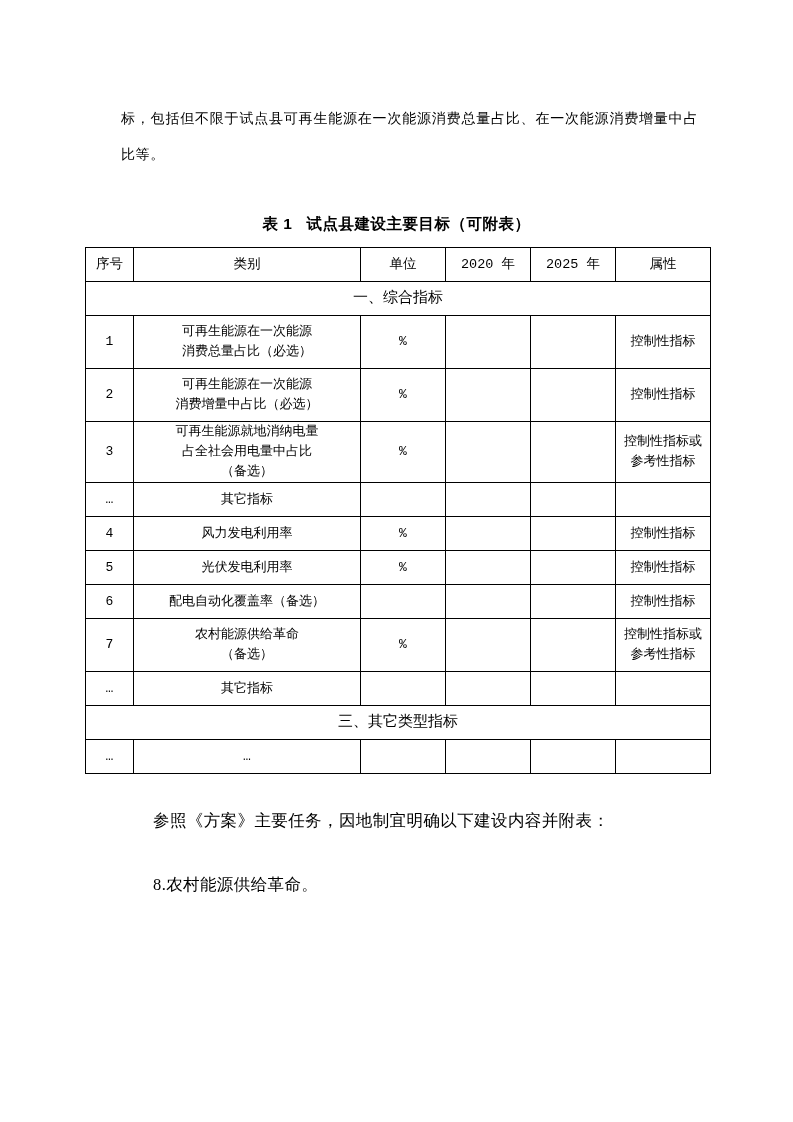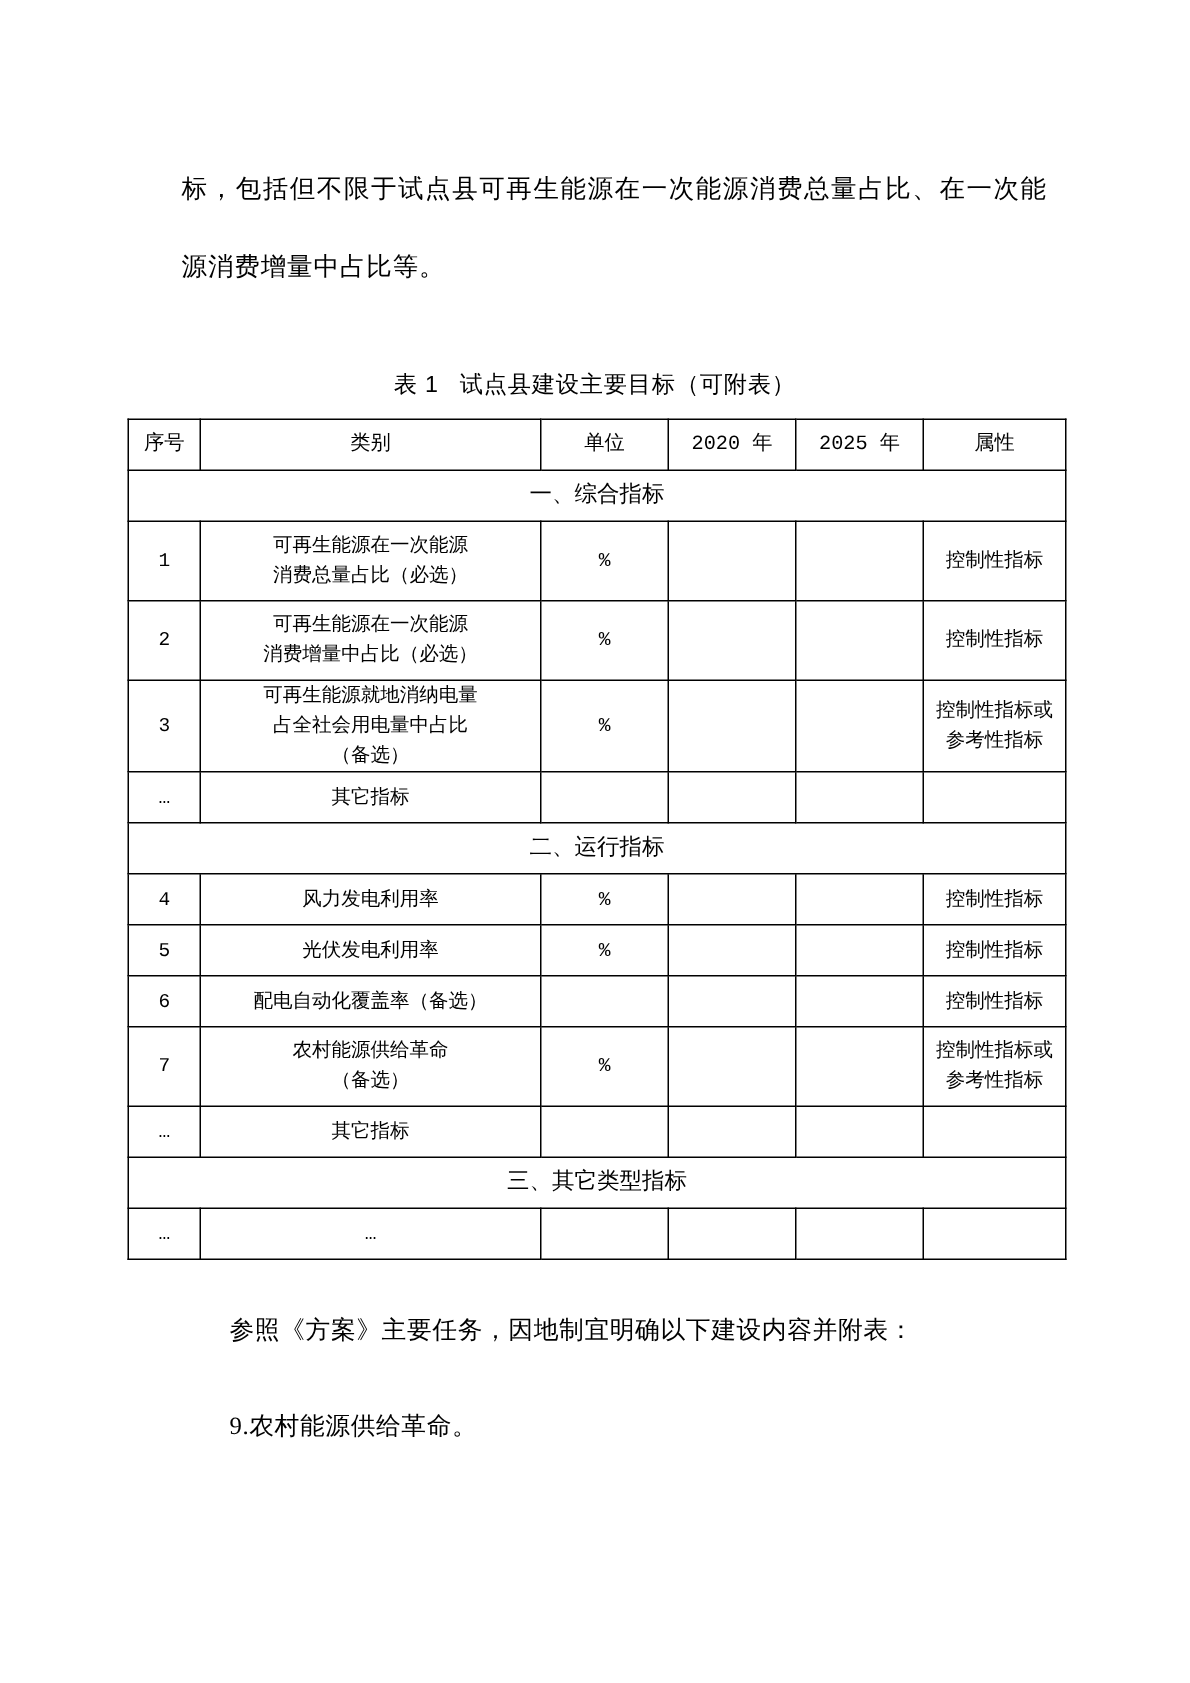--- a/index.html
+++ b/index.html
@@ -19,37 +19,37 @@
     position: relative;
     width: 793px;
     height: 1122px;
     box-sizing: border-box;
     padding: 0 85px;
   }
 
   
   .intro {
     margin-top: 100px;
-    font-size: 17px;
-    line-height: 52px;
+    font-size: 14px;
+    line-height: 36px;
     letter-spacing: 0.6px;
     text-align: justify;
     text-indent: 0;
     font-family: "Liberation Sans", "DejaVu Sans", sans-serif;
     padding-left: 36px;
     padding-right: 10px;
   }
 
   
   .table-caption {
     margin-top: 42px;
     margin-bottom: 12px;
     text-align: center;
     font-size: 15.5px;
-    font-weight: normal;
+    font-weight: bold;
     font-family: "Liberation Sans", "DejaVu Sans", sans-serif;
     letter-spacing: 0.5px;
   }
   .table-caption .cap-num { margin-right: 14px; }
 
   
   table.main {
     border-collapse: collapse;
     width: 625px;
     margin: 0 auto;
@@ -177,23 +177,20 @@
       </tr>
       <tr class="data-row">
         <td>…</td>
         <td>其它指标</td>
         <td></td>
         <td></td>
         <td></td>
         <td></td>
       </tr>
 
-      <tr class="section-row">
-        <td colspan="6">二、运行指标</td>
-      </tr>
       <tr class="data-row">
         <td>4</td>
         <td>风力发电利用率</td>
         <td>%</td>
         <td></td>
         <td></td>
         <td>控制性指标</td>
       </tr>
       <tr class="data-row">
         <td>5</td>
@@ -240,15 +237,15 @@
         <td></td>
         <td></td>
         <td></td>
       </tr>
     </tbody>
   </table>
 
 
 
   <p class="body-line">参照《方案》主要任务，因地制宜明确以下建设内容并附表：</p>
-  <p class="body-line">9.农村能源供给革命。</p>
+  <p class="body-line">8.农村能源供给革命。</p>
 
 </div>
 
 </body></html>

